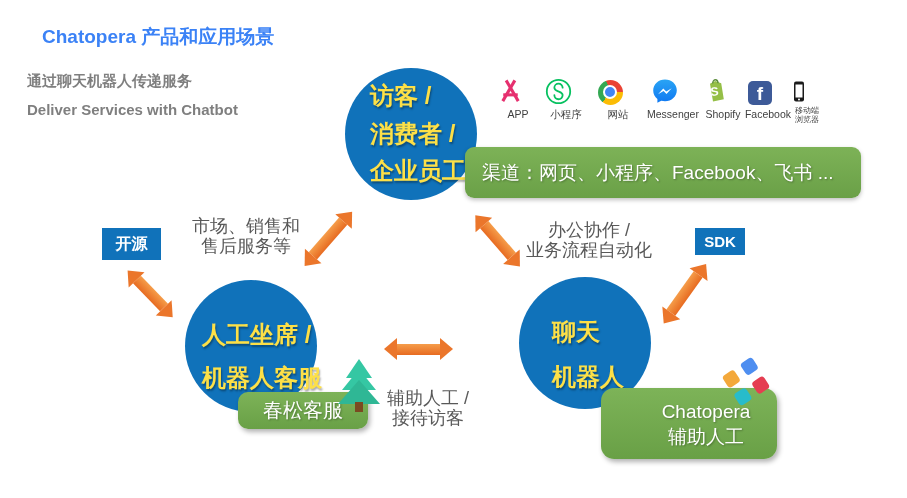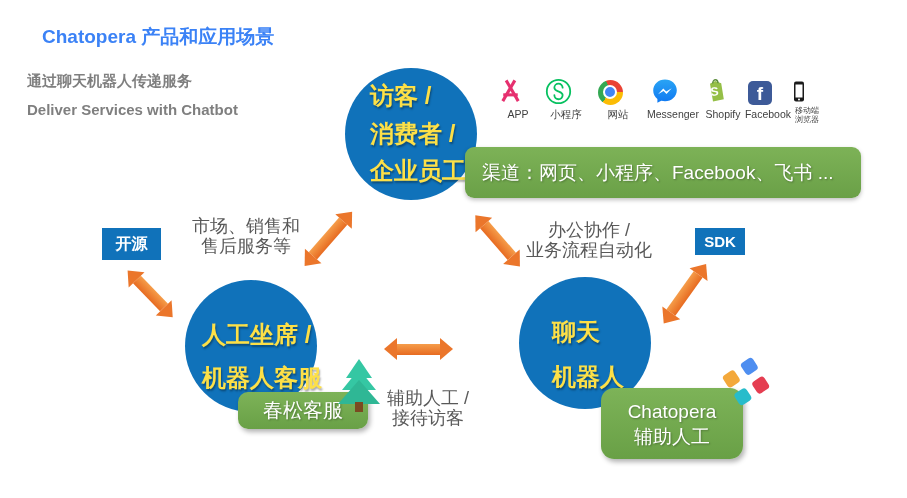--- a/index.html
+++ b/index.html
@@ -48,21 +48,21 @@
   #b-open{left:93px;top:228px;width:59px;height:32px;font-size:16px;margin-left:9px;}
   #b-sdk{left:695px;top:228px;width:50px;height:27px;font-size:15px;}
 
   
   .badge-green{position:absolute;background:linear-gradient(180deg,#7db358,#69a046);color:#fff;
                text-align:center;box-shadow:2px 3px 5px rgba(0,0,0,.3);z-index:6;
                text-shadow:1px 1px 2px rgba(0,0,0,.3);}
   #b-chunsong{left:238px;top:392px;width:130px;height:37px;border-radius:10px;
               font-size:20px;line-height:37px;text-align:center;}
   #b-chatopera{left:601px;top:388px;width:142px;height:71px;border-radius:13px;font-size:19px;
-               display:flex;flex-direction:column;justify-content:center;line-height:25px;}
+               display:flex;flex-direction:column;justify-content:center;line-height:25px;padding-left:34px;}
 
   
   .elabel{position:absolute;color:#595959;font-size:18px;text-align:center;line-height:20px;z-index:1;}
   #l-market{left:184px;top:216px;width:124px;}
   #l-office{left:524px;top:220px;width:130px;}
   #l-assist{left:382px;top:388px;width:92px;}
 
   
   .darr{position:absolute;height:11px;background:linear-gradient(180deg,#F59D4A,#E76B21);z-index:3;}
   .darr::before,.darr::after{content:"";position:absolute;top:-5.5px;width:0;height:0;

